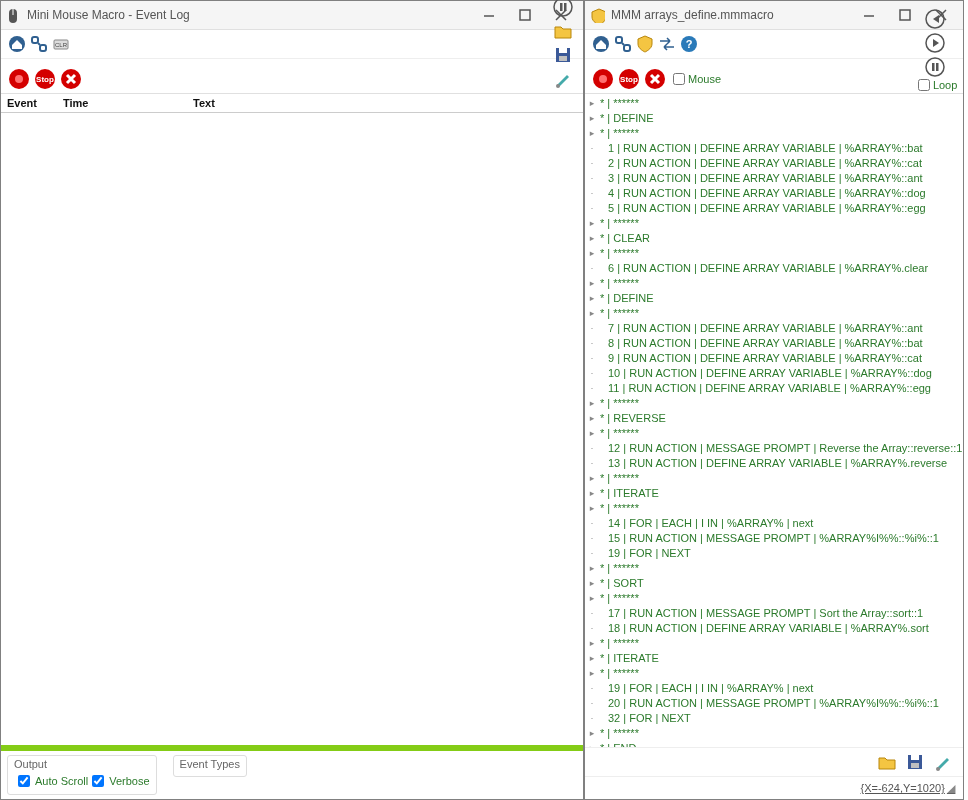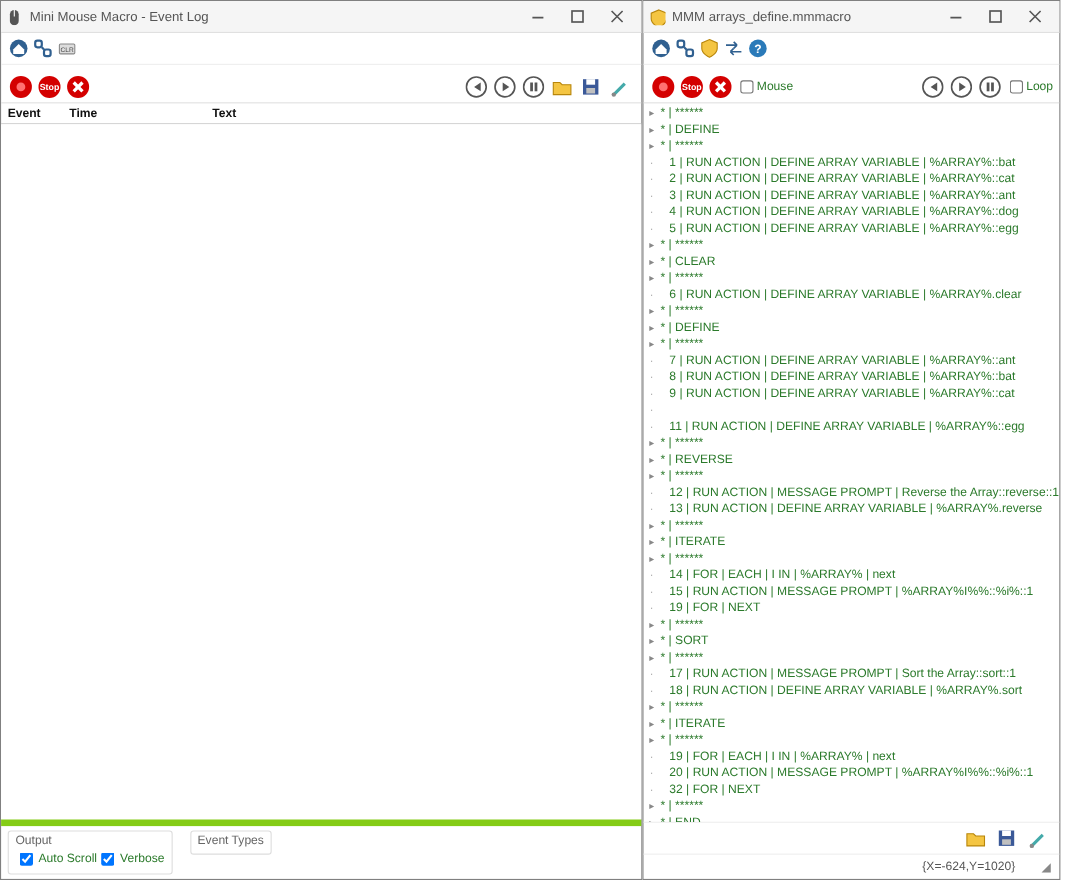--- a/index.html
+++ b/index.html
@@ -12,21 +12,21 @@
   .titlebar .app-icon{width:16px;height:16px;margin-right:6px;}
   .titlebar .title{flex:1;color:#555;font-size:12px;}
   .titlebar .winbtns{display:flex;}
   .winbtns .wb{width:36px;height:24px;display:flex;align-items:center;justify-content:center;color:#555;cursor:default;}
   
   .tb{display:flex;align-items:center;padding:2px 6px;border-bottom:1px solid #eee;height:24px;}
   .tb .ico{width:20px;height:20px;display:flex;align-items:center;justify-content:center;margin-right:2px;}
   .tb2{display:flex;align-items:flex-end;padding:2px 6px;border-bottom:1px solid #e0e0e0;height:30px;}
   .tb2 .left{display:flex;align-items:center;}
   .tb2 .spacer{flex:1;}
-  .tb2 .right{display:flex;align-items:center;}
+  .tb2 .right{display:flex;align-items:center;flex-direction:column;}
   .big-ico{width:24px;height:24px;display:flex;align-items:center;justify-content:center;margin-right:2px;}
   .chk{display:flex;align-items:center;margin-left:4px;color:#2b7a2b;}
   .chk input{margin:0 3px 0 0;}
   
   .eventlog-head{display:flex;border-bottom:1px solid #ccc;font-weight:bold;color:#111;padding:3px 6px;}
   .eh-col1{width:56px;}
   .eh-col2{width:130px;}
   .eh-col3{flex:1;}
   .eventlog-body{flex:1;overflow:auto;background:#fff;}
   
@@ -37,21 +37,21 @@
   .bgrp .opts label{display:flex;align-items:center;gap:2px;}
   
   .macro-list{flex:1;overflow:auto;padding:2px 1px;color:#2b7a2b;font-family:"Segoe UI",Tahoma,Arial,sans-serif;line-height:15px;}
   .mrow{display:flex;white-space:nowrap;}
   .mrow .gut{width:12px;color:#888;font-size:9px;text-align:center;flex-shrink:0;}
   .mrow .txt{padding-left:2px;}
   .section .txt{font-weight:500;}
   .line .txt{padding-left:10px;}
   
   .rbottom{display:flex;align-items:center;justify-content:flex-end;padding:2px 6px;border-top:1px solid #eee;height:24px;gap:2px;}
-  .status{display:flex;justify-content:flex-end;padding:2px 8px;border-top:1px solid #eee;color:#555;height:18px;align-items:center;gap:24px;}
+  .status{display:flex;justify-content:flex-end;padding:2px 8px;border-top:1px solid #eee;color:#555;height:18px;align-items:center;gap:2px;text-decoration:underline;}
   svg{display:block;}
   input[type=checkbox]{width:12px;height:12px;}
 </style>
 </head>
 <body>
 
 <svg width="0" height="0" style="position:absolute">
   <defs>
     <g id="i-home">
         <circle cx="10" cy="10" r="8" fill="#306090"></circle>
@@ -426,20 +426,21 @@
         <div class="mrow line">
           <span class="gut">·</span>
           <span class="txt">8 | RUN ACTION | DEFINE ARRAY VARIABLE | %ARRAY%::bat</span>
         </div>
         <div class="mrow line">
           <span class="gut">·</span>
           <span class="txt">9 | RUN ACTION | DEFINE ARRAY VARIABLE | %ARRAY%::cat</span>
         </div>
         <div class="mrow line">
           <span class="gut">·</span>
+          <span class="txt">10 | RUN ACTION | DEFINE ARRAY VARIABLE | %ARRAY%::dog</span>
         </div>
         <div class="mrow line">
           <span class="gut">·</span>
           <span class="txt">11 | RUN ACTION | DEFINE ARRAY VARIABLE | %ARRAY%::egg</span>
         </div>
         <div class="mrow spacer">
           <span class="gut">▸</span>
           <span class="txt">* | ******</span>
         </div>
         <div class="mrow section">

